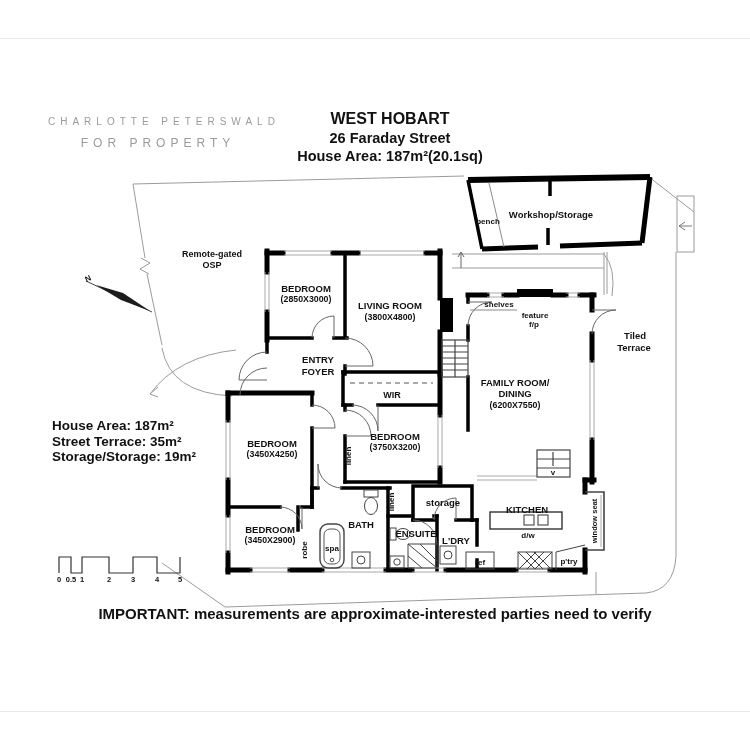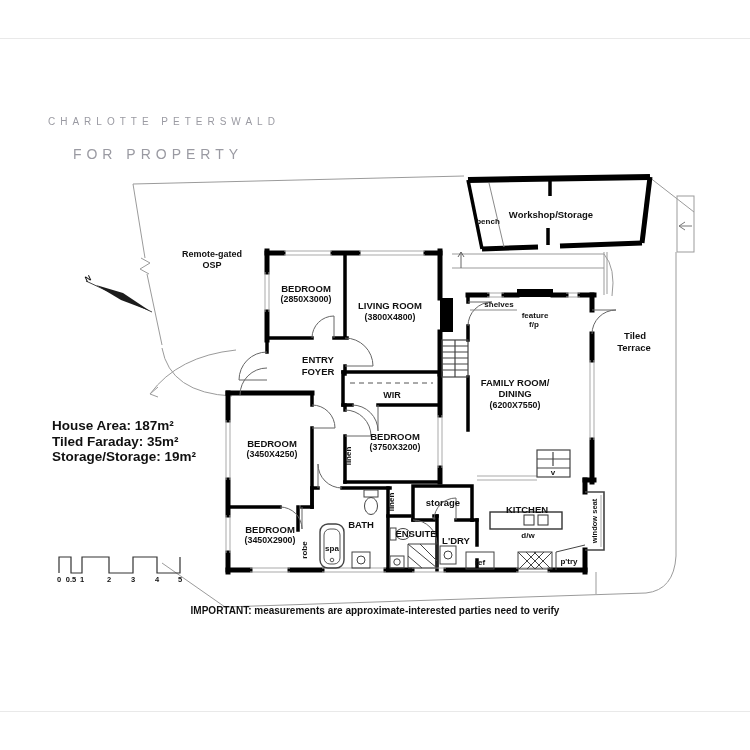--- a/index.html
+++ b/index.html
@@ -2,46 +2,51 @@
 <html><head>
 <meta charset="utf-8">
 <style>
   html,body{margin:0;padding:0;background:#fff;}
   .page{position:relative;width:750px;height:750px;background:#ffffff;overflow:hidden;
         font-family:"Liberation Sans", sans-serif;color:#111;}
   .rule{position:absolute;left:0;right:0;height:1px;background:#e9e9e9;}
   .brand{position:absolute;left:48px;top:116px;width:220px;text-align:center;
          color:#9a9aa2;font-weight:400;}
   .brand .name{font-size:10px;letter-spacing:5px;white-space:nowrap;}
-  .brand .tagline{font-size:14px;letter-spacing:5px;margin-top:19px;}
+  .brand .tagline{font-size:12px;letter-spacing:5px;margin-top:9px;}
   .header{position:absolute;left:180px;top:110px;width:420px;text-align:center;font-weight:bold;}
   .header .suburb{font-size:16px;}
   .header .address{font-size:14.5px;margin-top:2px;}
   .header .area{font-size:14.5px;margin-top:2px;}
   .summary{position:absolute;left:52px;top:418px;font-weight:bold;font-size:13.5px;line-height:15.5px;}
-  .disclaimer{position:absolute;left:0;right:0;top:605px;text-align:center;font-weight:bold;font-size:10px;}
+  .disclaimer{position:absolute;left:0;right:0;top:605px;text-align:center;font-weight:bold;font-size:15px;}
   svg text{font-family:"Liberation Sans", sans-serif;font-weight:bold;fill:#111;}
   svg{position:absolute;left:0;top:0;}
 </style>
 </head>
 <body>
 
 <div class="page">
   <div class="rule" style="top:38px"></div>
   <div class="rule" style="top:711px"></div>
 
   <div class="brand">
     <div class="name">CHARLOTTE PETERSWALD</div>
     <div class="tagline">FOR PROPERTY</div>
   </div>
 
+  <div class="header">
+    <div class="suburb">WEST HOBART</div>
+    <div class="address">26 Faraday Street</div>
+    <div class="area">House Area: 187m²(20.1sq)</div>
+  </div>
 
   <div class="summary">
     <div>House Area: 187m²</div>
-    <div>Tiled Faraday: 35m²</div>
+    <div>Street Terrace: 35m²</div>
     <div>Storage/Storage: 19m²</div>
   </div>
 
   <svg width="750" height="750" viewBox="0 0 750 750">
 
     <g stroke="#9b9b9b" stroke-width="1" fill="none">
       <path d="M133,184 L464,176"></path>
       <path d="M649,177 L694,212"></path>
       <rect x="677" y="196" width="17" height="56"></rect>
       <path d="M676,252 L676,556 Q674,590 646,593 L225,607 L162,563"></path>

